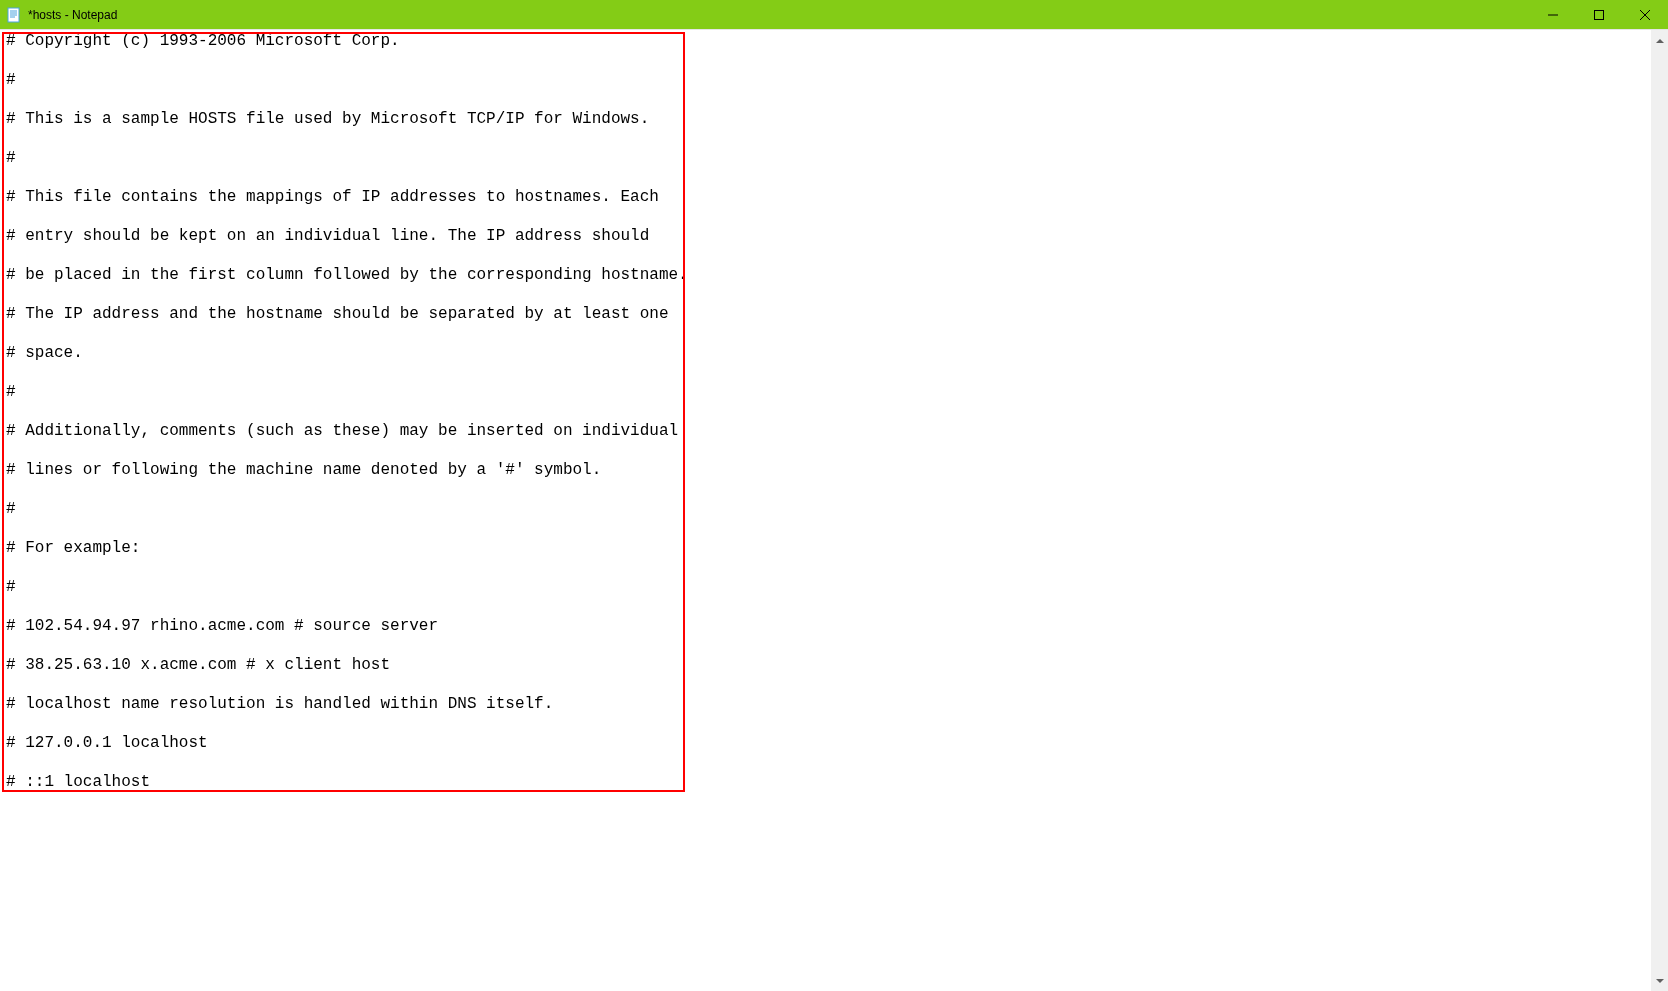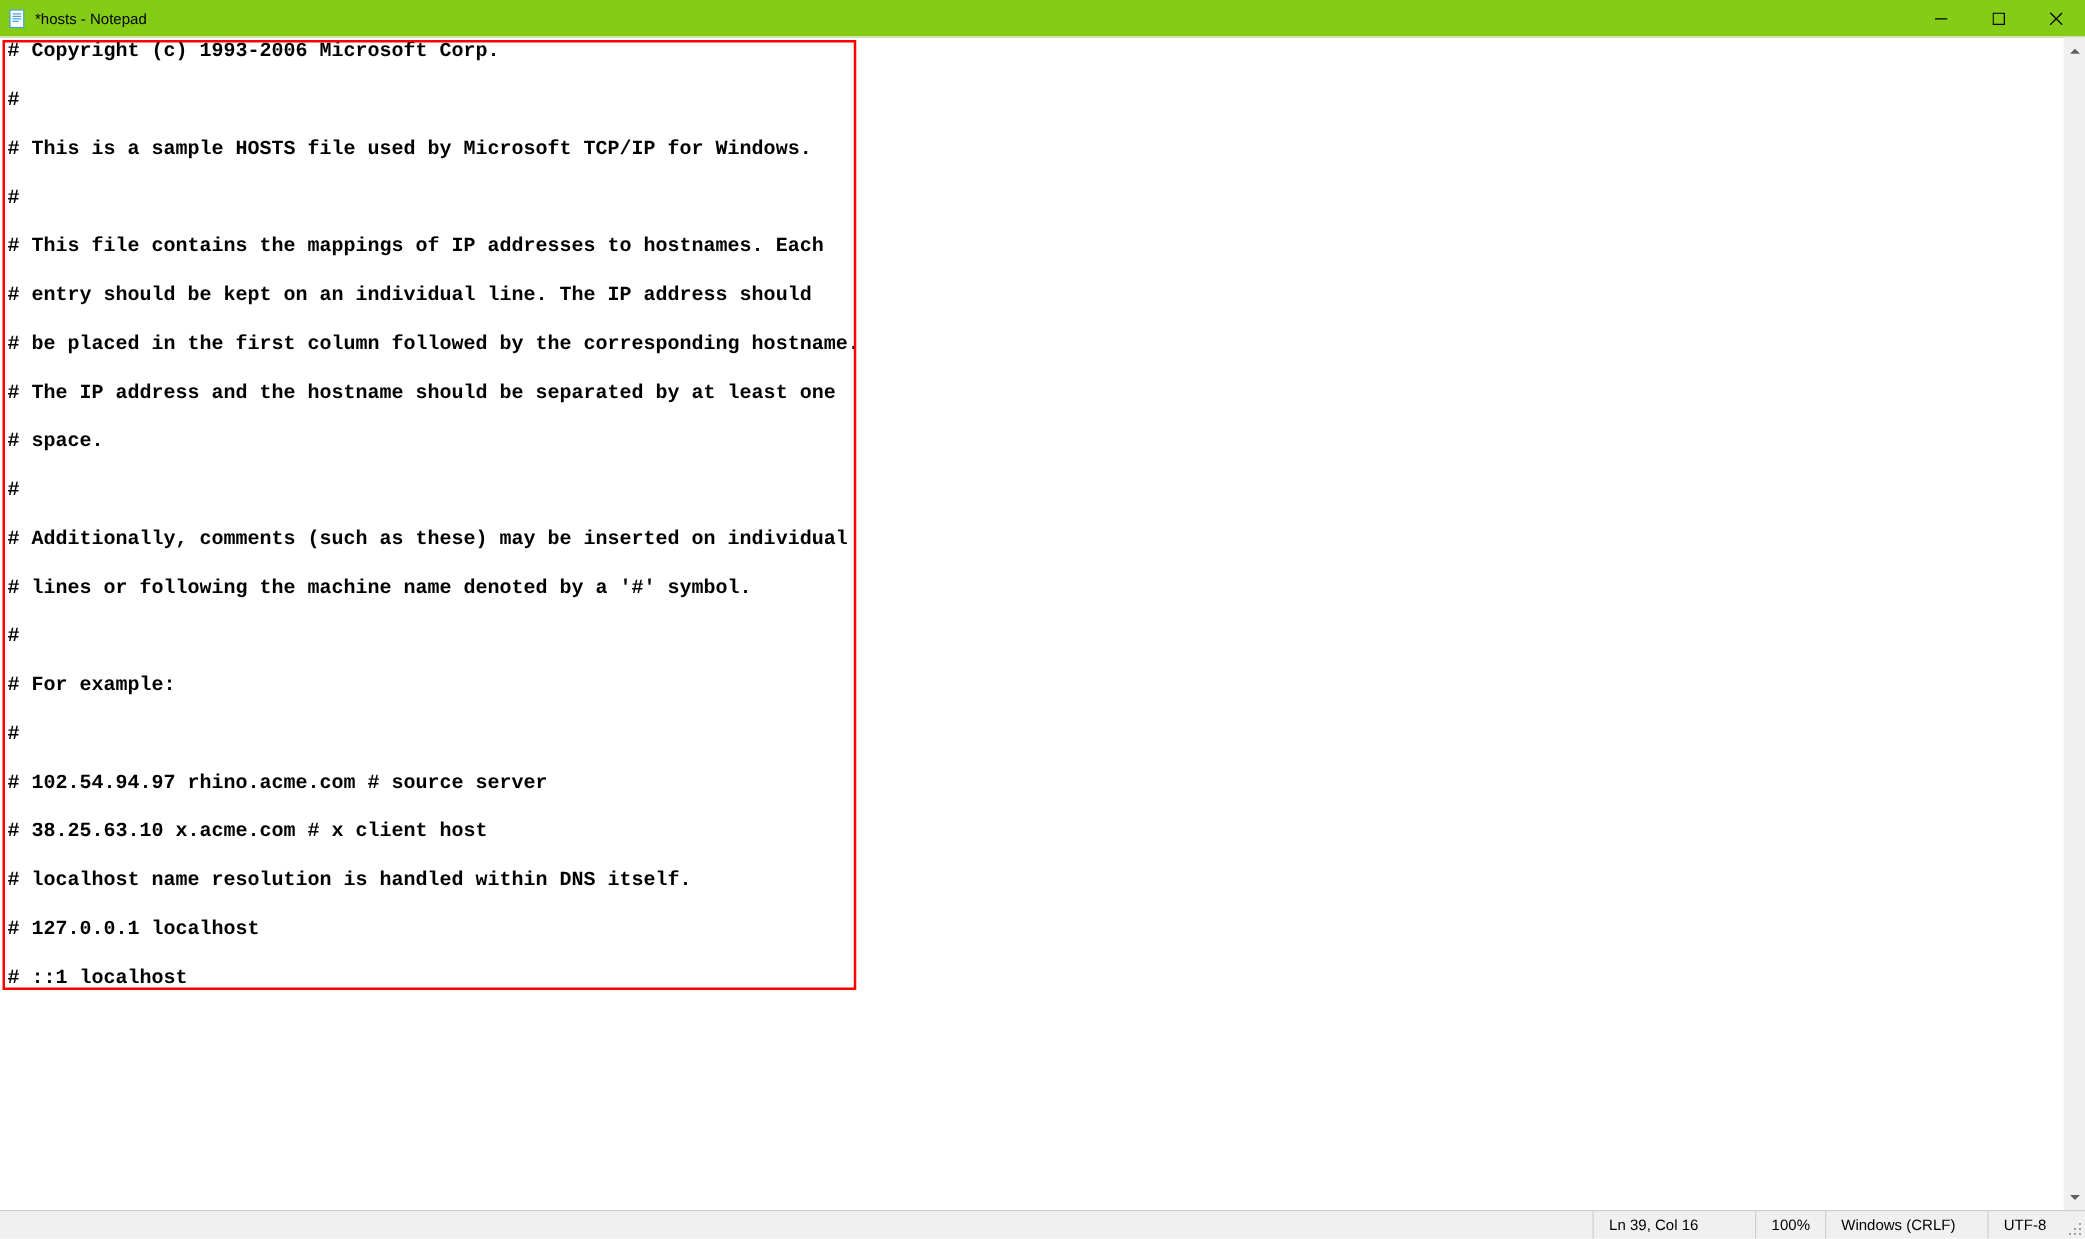--- a/index.html
+++ b/index.html
@@ -15,21 +15,21 @@
     .titlebar-controls { display: flex; height: 100%; }
     .titlebar-btn { width: 46px; height: 100%; display: flex; align-items: center; justify-content: center; font-size: 12px; color: #000; background: transparent; border: none; cursor: pointer; }
     .ctl-svg { width: 10px; height: 10px; stroke: #000; stroke-width: 1; fill: none; }
 
     
     .menubar { height: 22px; background: #fff; display: flex; align-items: center; padding: 0 4px; gap: 2px; border-bottom: 1px solid #e5e5e5; }
     .menu-item { font-size: 12px; padding: 2px 6px; color: #000; cursor: pointer; }
 
     
     .content-wrap { flex: 1; display: flex; min-height: 0; position: relative; }
-    .textarea-wrap { flex: 1; position: relative; overflow: hidden; font-weight: bold; }
+    .textarea-wrap { flex: 1; position: relative; overflow: hidden; }
     .textarea { position: absolute; inset: 0; padding: 2px 6px; font-family: Consolas, "Courier New", monospace; font-size: 16px; line-height: 19.5px; white-space: pre; color: #000; overflow: auto; outline: none; border: none; resize: none; }
     .highlight-box { position: absolute; top: 2px; left: 2px; width: 683px; height: 760px; border: 2px solid #ff0000; pointer-events: none; }
     .scrollbar-v { width: 17px; background: #f0f0f0; display: flex; flex-direction: column; align-items: center; justify-content: space-between; padding: 2px 0; }
     .scroll-arrow { width: 100%; height: 17px; display: flex; align-items: center; justify-content: center; color: #606060; cursor: pointer; }
     .scroll-tri { width: 0; height: 0; border-left: 4px solid transparent; border-right: 4px solid transparent; }
     .tri-up { border-bottom: 4px solid #606060; }
     .tri-down { border-top: 4px solid #606060; }
 
     
     .statusbar { height: 23px; background: #f0f0f0; border-top: 1px solid #d0d0d0; display: flex; align-items: stretch; font-size: 12px; color: #000; }
@@ -133,24 +133,14 @@
     <div class="scrollbar-v">
       <div class="scroll-arrow">
           <div class="scroll-tri tri-up"></div>
         </div>
       <div class="scroll-arrow">
           <div class="scroll-tri tri-down"></div>
         </div>
     </div>
   </div>
 
-  <div class="statusbar">
-    <div class="status-spacer"></div>
-    <div class="status-cell wide">Ln 39, Col 16</div>
-    <div class="status-cell narrow">100%</div>
-    <div class="status-cell wide">Windows (CRLF)</div>
-    <div class="status-cell">UTF-8</div>
-    <div class="status-grip">
-        <div class="grip-dots"></div>
-      </div>
-  </div>
 
 </div>
 
 </body></html>

